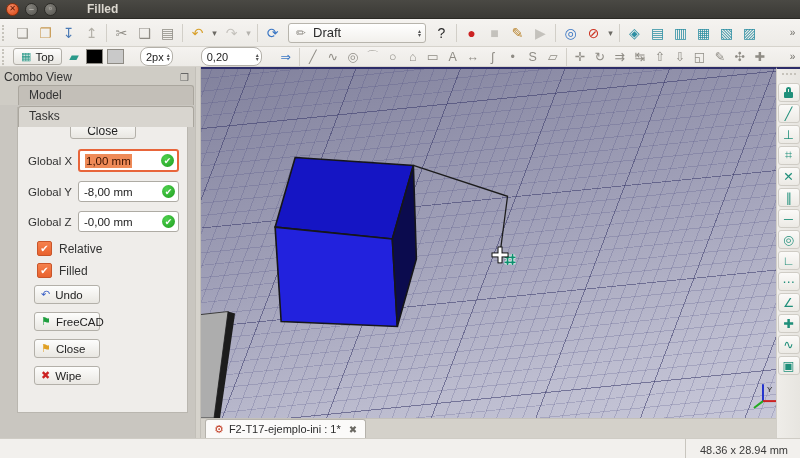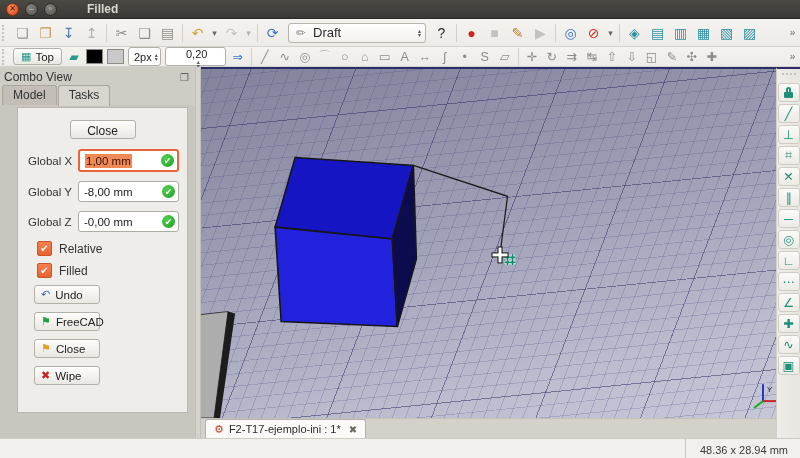--- a/index.html
+++ b/index.html
@@ -22,31 +22,31 @@
   .sep{width:1px;height:18px;background:#d2cfc8;margin:0 3px;}
   .uicon{display:inline-flex;align-items:center;justify-content:center;width:23px;height:23px;font-size:14px;color:#8f8c85;border-radius:3px;cursor:default;position:relative;}
   .row2 .uicon,.vstrip .uicon{width:20px;height:17px;font-size:12.5px;}
   .uicon.dis{opacity:.45;}
   .uicon.narrow{width:11px;font-size:9px;}
   .combo{display:flex;align-items:center;background:linear-gradient(#ffffff,#f2f0ec);border:1px solid #b7b4ac;border-radius:3px;height:20px;width:138px;margin:0 4px;padding:0 4px;box-sizing:border-box;}
   .combo .wb-label{font-size:13px;color:#2b2b2b;margin-left:4px;flex:1;}
   .arrows{display:flex;flex-direction:column;line-height:4px;font-size:6px;color:#555;margin-left:2px;}
   .tbbtn{display:flex;align-items:center;background:linear-gradient(#fdfdfc,#e9e7e2);border:1px solid #b3b0a9;border-radius:3px;height:19px;padding:0 7px;margin:0 2px;font-size:11.5px;color:#222;}
   .swatch{width:15px;height:13px;border:1px solid #8e8b84;margin:0 2px;}
-  .spin{display:flex;align-items:center;background:#fff;border:1px solid #b3b0a9;border-radius:3px;height:17px;padding:0 2px 0 5px;margin:0 2px;font-size:11px;color:#222;}
+  .spin{display:flex;align-items:center;background:#fff;border:1px solid #b3b0a9;border-radius:8px;height:17px;padding:0 2px 0 5px;margin:0 14px;font-size:11px;color:#222;}
   .spin .arrows{margin-left:3px;}
 
   
   .main{display:flex;height:371px;}
 
   
   .panel{width:195px;background:#cfccc5;display:flex;flex-direction:column;box-sizing:border-box;}
   .panel-title{display:flex;align-items:center;justify-content:space-between;padding:3px 6px 1px 4px;font-size:12px;color:#333;}
   .float-ico{font-size:10px;color:#666;}
-  .tabs{display:flex;align-items:flex-end;height:20px;padding-left:2px;}
+  .tabs{display:flex;height:20px;padding-left:18px;flex-direction:column;}
   .tab{font-size:12px;color:#333;padding:2px 10px 3px;border:1px solid #aaa69e;border-bottom:none;border-radius:3px 3px 0 0;background:#c3bfb8;margin-right:1px;}
   .tab.active{background:#d8d5cf;position:relative;top:1px;padding-bottom:4px;}
   .task-outer{flex:1;background:#c9c6c0;padding:2px 7px 0 17px;}
   .task-inner{background:#efedea;border:1px solid #b9b6af;height:306px;padding-top:8px;box-sizing:border-box;}
   .close-top{display:block;margin:4px auto 10px;width:66px;height:19px;background:linear-gradient(#fdfdfc,#e9e7e2);border:1px solid #b3b0a9;border-radius:3px;font-size:12px;color:#222;text-align:center;line-height:18px;}
   .dwire-hdr{margin:4px 1px 10px;height:19px;background:linear-gradient(#f2875a,#e8652f);border:1px solid #d05a26;border-radius:2px;display:flex;align-items:center;padding:0 4px;}
   .dwire-glyph{position:relative;width:14px;height:12px;margin-right:5px;}
   .dwire-glyph::before{content:"";position:absolute;left:4px;top:0;width:8px;height:6px;border:2px solid #4a1bd0;background:transparent;}
   .dwire-glyph::after{content:"";position:absolute;left:0;top:4px;width:6px;height:5px;border:2px solid #4a1bd0;background:#efedea;}
   .dwire-title{flex:1;color:#fff;font-weight:bold;font-size:12px;}
@@ -184,21 +184,21 @@
       </span>
     <div class="swatch" style="background:#000;"></div>
     <div class="swatch" style="background:#c9c9c9;"></div>
     <div class="spin">
       <span>2px</span>
       <span class="arrows">
           <span>▴</span>
           <span>▾</span>
         </span>
     </div>
-    <div class="spin" style="width:52px;flex-direction:column;">
+    <div class="spin" style="width:52px;">
       <span style="flex:1;">0,20</span>
       <span class="arrows">
           <span>▴</span>
           <span>▾</span>
         </span>
     </div>
     <span style="display:flex;align-items:center;">
         <span class="uicon" style="color: rgb(58, 118, 196);">⇒</span>
       </span>
     <div class="sep"></div>

